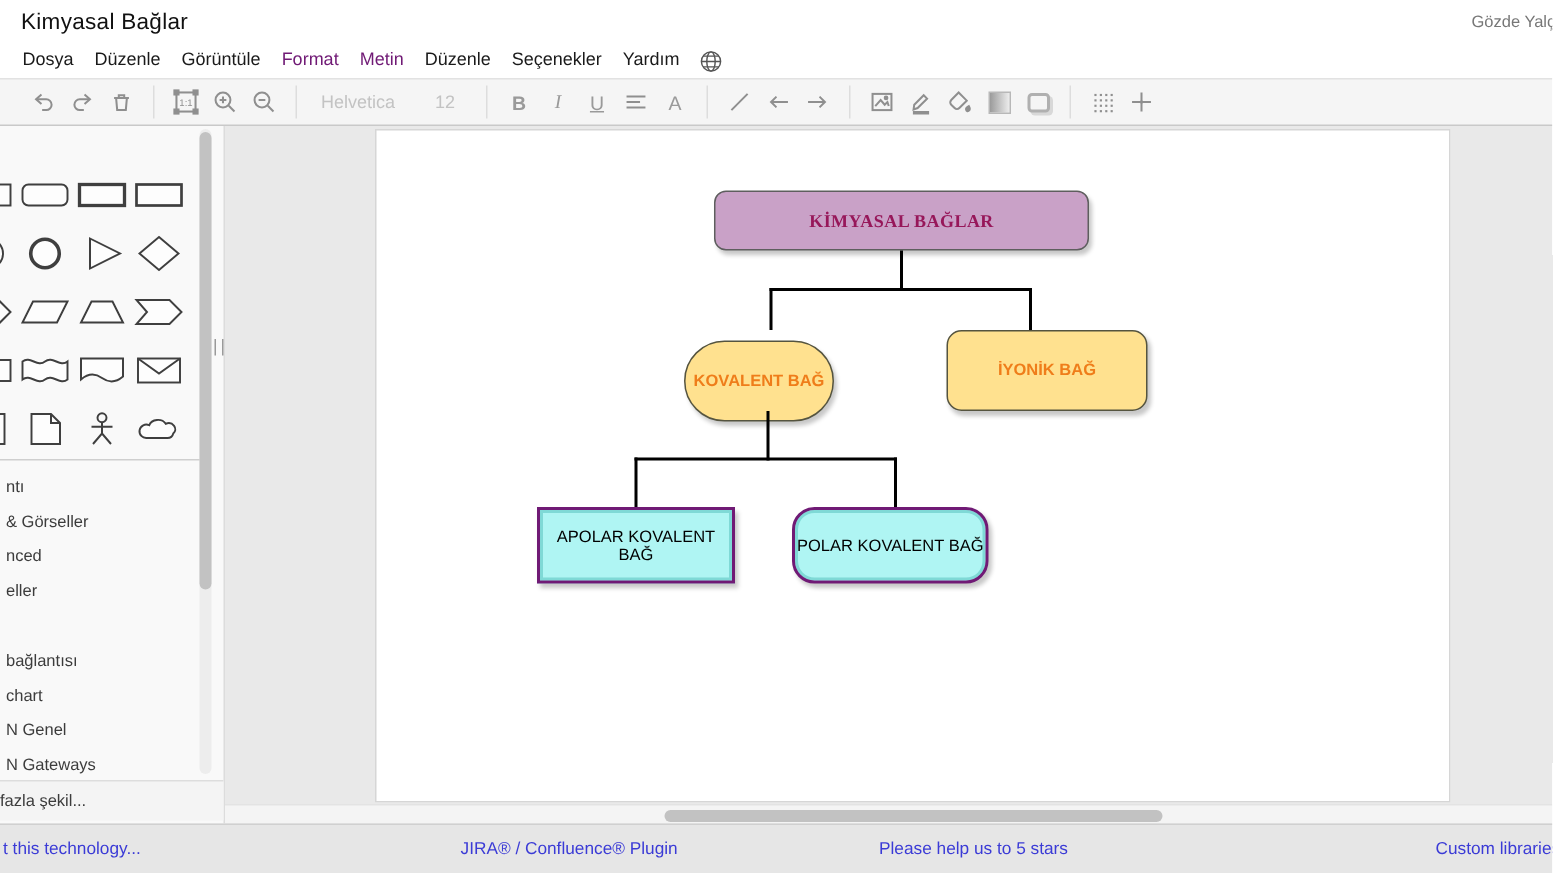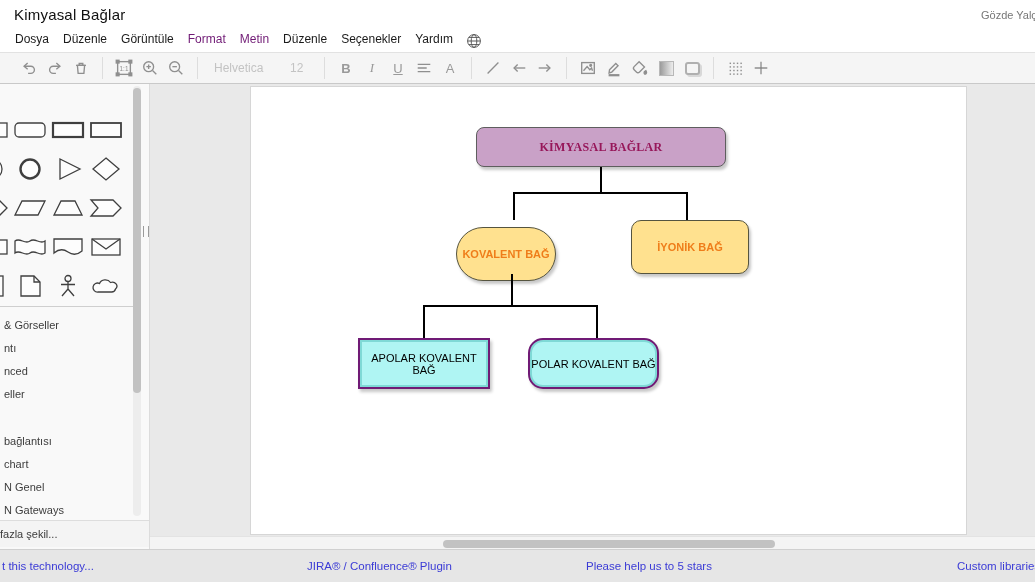--- a/index.html
+++ b/index.html
@@ -69,21 +69,21 @@
   
   .node { position:absolute; display:flex; align-items:center; justify-content:center; text-align:center;
           box-shadow:2px 3px 3px rgba(0,0,0,.22); }
   .node-root { left:225px; top:40px; width:250px; height:40px; background:#c9a1c7;
                border:1px solid #5e5e5e; border-radius:8px;
                font-family:"Liberation Serif", serif; font-weight:bold; font-size:12px; color:#97175a;
                letter-spacing:.3px; }
   .node-yellow { background:#ffe18f; border:1px solid #55543f; border-radius:10px;
                  font-weight:bold; font-size:11px; color:#ef7d1a; }
   .node-kovalent { left:205px; top:140px; width:100px; height:54px;border-radius:27px; }
-  .node-iyonik   { left:380px; top:133px; width:118px; height:54px; }
+  .node-iyonik   { left:380px; top:133px; width:134px; height:54px; }
   .node-cyan { background:#aff5f3; border:2px solid #701a75;
                box-shadow:inset 0 0 0 2px #7fd9d6, 2px 3px 3px rgba(0,0,0,.22);
                font-size:11px; color:#000; }
   .node-apolar { left:107px; top:251px; width:132px; height:51px; }
   .node-polar  { left:277px; top:251px; width:131px; height:51px;border-radius:15px; }
   .edge { position:absolute; background:#000; }
 
   
   .statusbar { position:absolute; left:0; top:549px; width:1035px; height:33px; background:#e6e6e6;
                border-top:1px solid #d0d0d0; }
@@ -356,22 +356,22 @@
       <div class="shape-cell">
           <svg width="34" height="24" viewBox="0 0 34 24">
             <path d="M9,18 a4.5,4.5 0 1 1 1.5,-8.5 a6,5 0 0 1 11,-1 a4.5,4 0 0 1 5,6.5 a4,4 0 0 1 -4,3 Z"></path>
           </svg>
         </div>
     </div>
 
     <div class="side-divider"></div>
 
     <div class="section-list">
+      <div class="section-item">ntı</div>
       <div class="section-item">&amp; Görseller</div>
-      <div class="section-item">ntı</div>
       <div class="section-item">nced</div>
       <div class="section-item">eller</div>
       <div class="section-spacer"></div>
       <div class="section-item">bağlantısı</div>
       <div class="section-item">chart</div>
       <div class="section-item">N Genel</div>
       <div class="section-item">N Gateways</div>
     </div>
 
     <div class="more-shapes">fazla şekil...</div>

